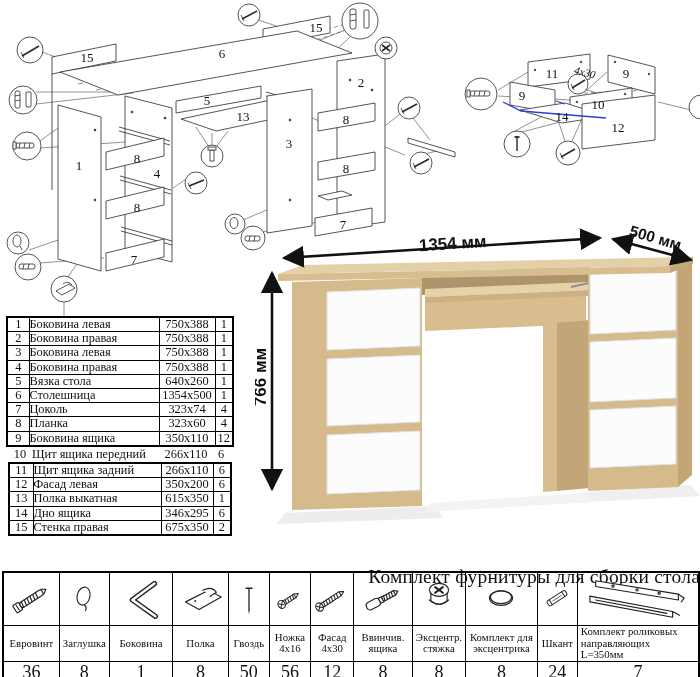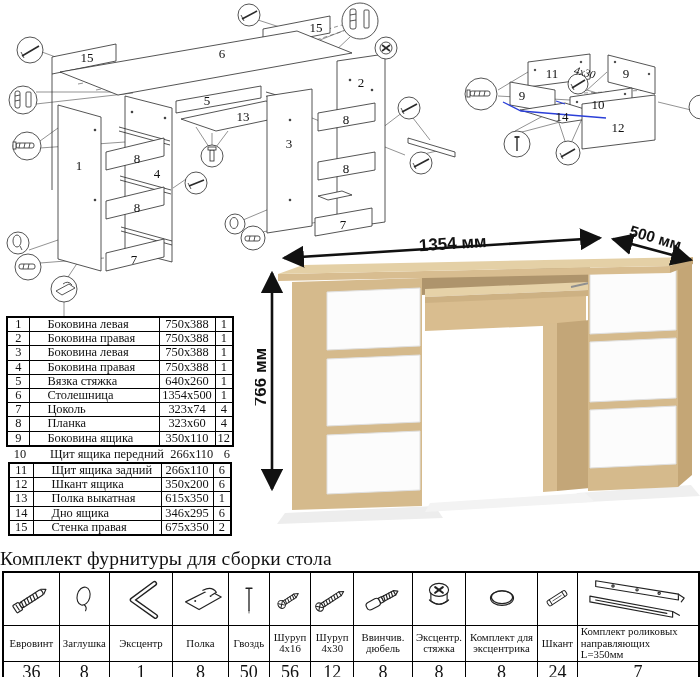--- a/index.html
+++ b/index.html
@@ -7,24 +7,24 @@
         font-family:"Liberation Serif",serif;color:#111;}
   svg text{font-family:"Liberation Serif",serif;}
   .dims text{font-family:"Liberation Sans",sans-serif;font-weight:bold;}
   
   .parts{position:absolute;left:6px;top:316px;}
   .parts table{border-collapse:collapse;table-layout:fixed;}
   .parts table.bordered{border:2px solid #000;}
   .parts td{font-size:12.4px;line-height:13.2px;height:13.2px;padding:0 2px;white-space:nowrap;overflow:hidden;}
   .parts table.bordered td{border:1px solid #000;}
   .parts td.c-num,.parts td.c-size,.parts td.c-qty{text-align:center;}
-  .parts td.c-name{padding-left:18px;}
+  .parts td.c-name{padding-left:0;}
   .parts table.plain td{border:none;}
   
-  .hw-title{position:absolute;left:0;top:548px;width:700px;text-align:left;
+  .hw-title{position:absolute;left:0;top:566px;width:700px;text-align:right;
             font-size:19.5px;letter-spacing:.2px;}
   .hw{position:absolute;left:2px;top:571px;border-collapse:collapse;table-layout:fixed;border:2px solid #000;}
   .hw td{border:1px solid #000;text-align:center;vertical-align:middle;padding:0;}
   .hw tr.icons td{height:52px;}
   .hw tr.labels td{height:28px;font-size:10.8px;line-height:11.5px;padding:0 3px;}
   .hw tr.labels td.left{text-align:left;padding-left:3px;}
   .hw tr.qty td{height:21px;font-size:18px;border-radius:7px;}
   .hw svg{display:block;margin:0 auto;}
   .icn{stroke:#222;fill:none;stroke-width:1.2;stroke-linecap:round;stroke-linejoin:round;}
   .lineart{stroke:#2a2a2a;stroke-width:.8;fill:#fff;}
@@ -269,21 +269,21 @@
             <td class="c-qty">1</td>
           </tr>
       <tr>
             <td class="c-num">4</td>
             <td class="c-name">Боковина правая</td>
             <td class="c-size">750x388</td>
             <td class="c-qty">1</td>
           </tr>
       <tr>
             <td class="c-num">5</td>
-            <td class="c-name">Вязка стяжка</td>
+            <td class="c-name">Вязка стола</td>
             <td class="c-size">640x260</td>
             <td class="c-qty">1</td>
           </tr>
       <tr>
             <td class="c-num">6</td>
             <td class="c-name">Столешница</td>
             <td class="c-size">1354x500</td>
             <td class="c-qty">1</td>
           </tr>
       <tr>
@@ -331,21 +331,21 @@
         </colgroup>
       <tbody>
           <tr>
             <td class="c-num">11</td>
             <td class="c-name">Щит ящика задний</td>
             <td class="c-size">266x110</td>
             <td class="c-qty">6</td>
           </tr>
       <tr>
             <td class="c-num">12</td>
-            <td class="c-name">Шкант ящика</td>
+            <td class="c-name">Фасад левая</td>
             <td class="c-size">350x200</td>
             <td class="c-qty">6</td>
           </tr>
       <tr>
             <td class="c-num">13</td>
             <td class="c-name">Полка выкатная</td>
             <td class="c-size">615x350</td>
             <td class="c-qty">1</td>
           </tr>
       <tr>
@@ -562,26 +562,26 @@
               <path d="M98,21 l6,4 -3,4" fill="#fff"></path>
               <polygon points="6,23 92,39 92,45 6,29" fill="#fff"></polygon>
               <line x1="12" y1="27" x2="86" y2="41"></line>
               <path d="M92,39 l7,4"></path>
             </svg>
           </td>
     </tr>
     <tr class="labels">
       <td>Евровинт</td>
       <td>Заглушка</td>
-      <td>Эксцентр</td>
+      <td>Боковина</td>
       <td>Полка</td>
       <td>Гвоздь</td>
-      <td>Шуруп 4x16</td>
-      <td>Шуруп 4x30</td>
-      <td>Ввинчив. дюбель</td>
+      <td>Ножка 4x16</td>
+      <td>Фасад 4x30</td>
+      <td>Ввинчив. ящика</td>
       <td>Эксцентр. стяжка</td>
       <td>Комплект для эксцентрика</td>
       <td>Шкант</td>
       <td class="left">Комплект роликовых направляющих L=350мм</td>
     </tr>
     <tr class="qty">
       <td>36</td>
       <td>8</td>
       <td>1</td>
       <td>8</td>

